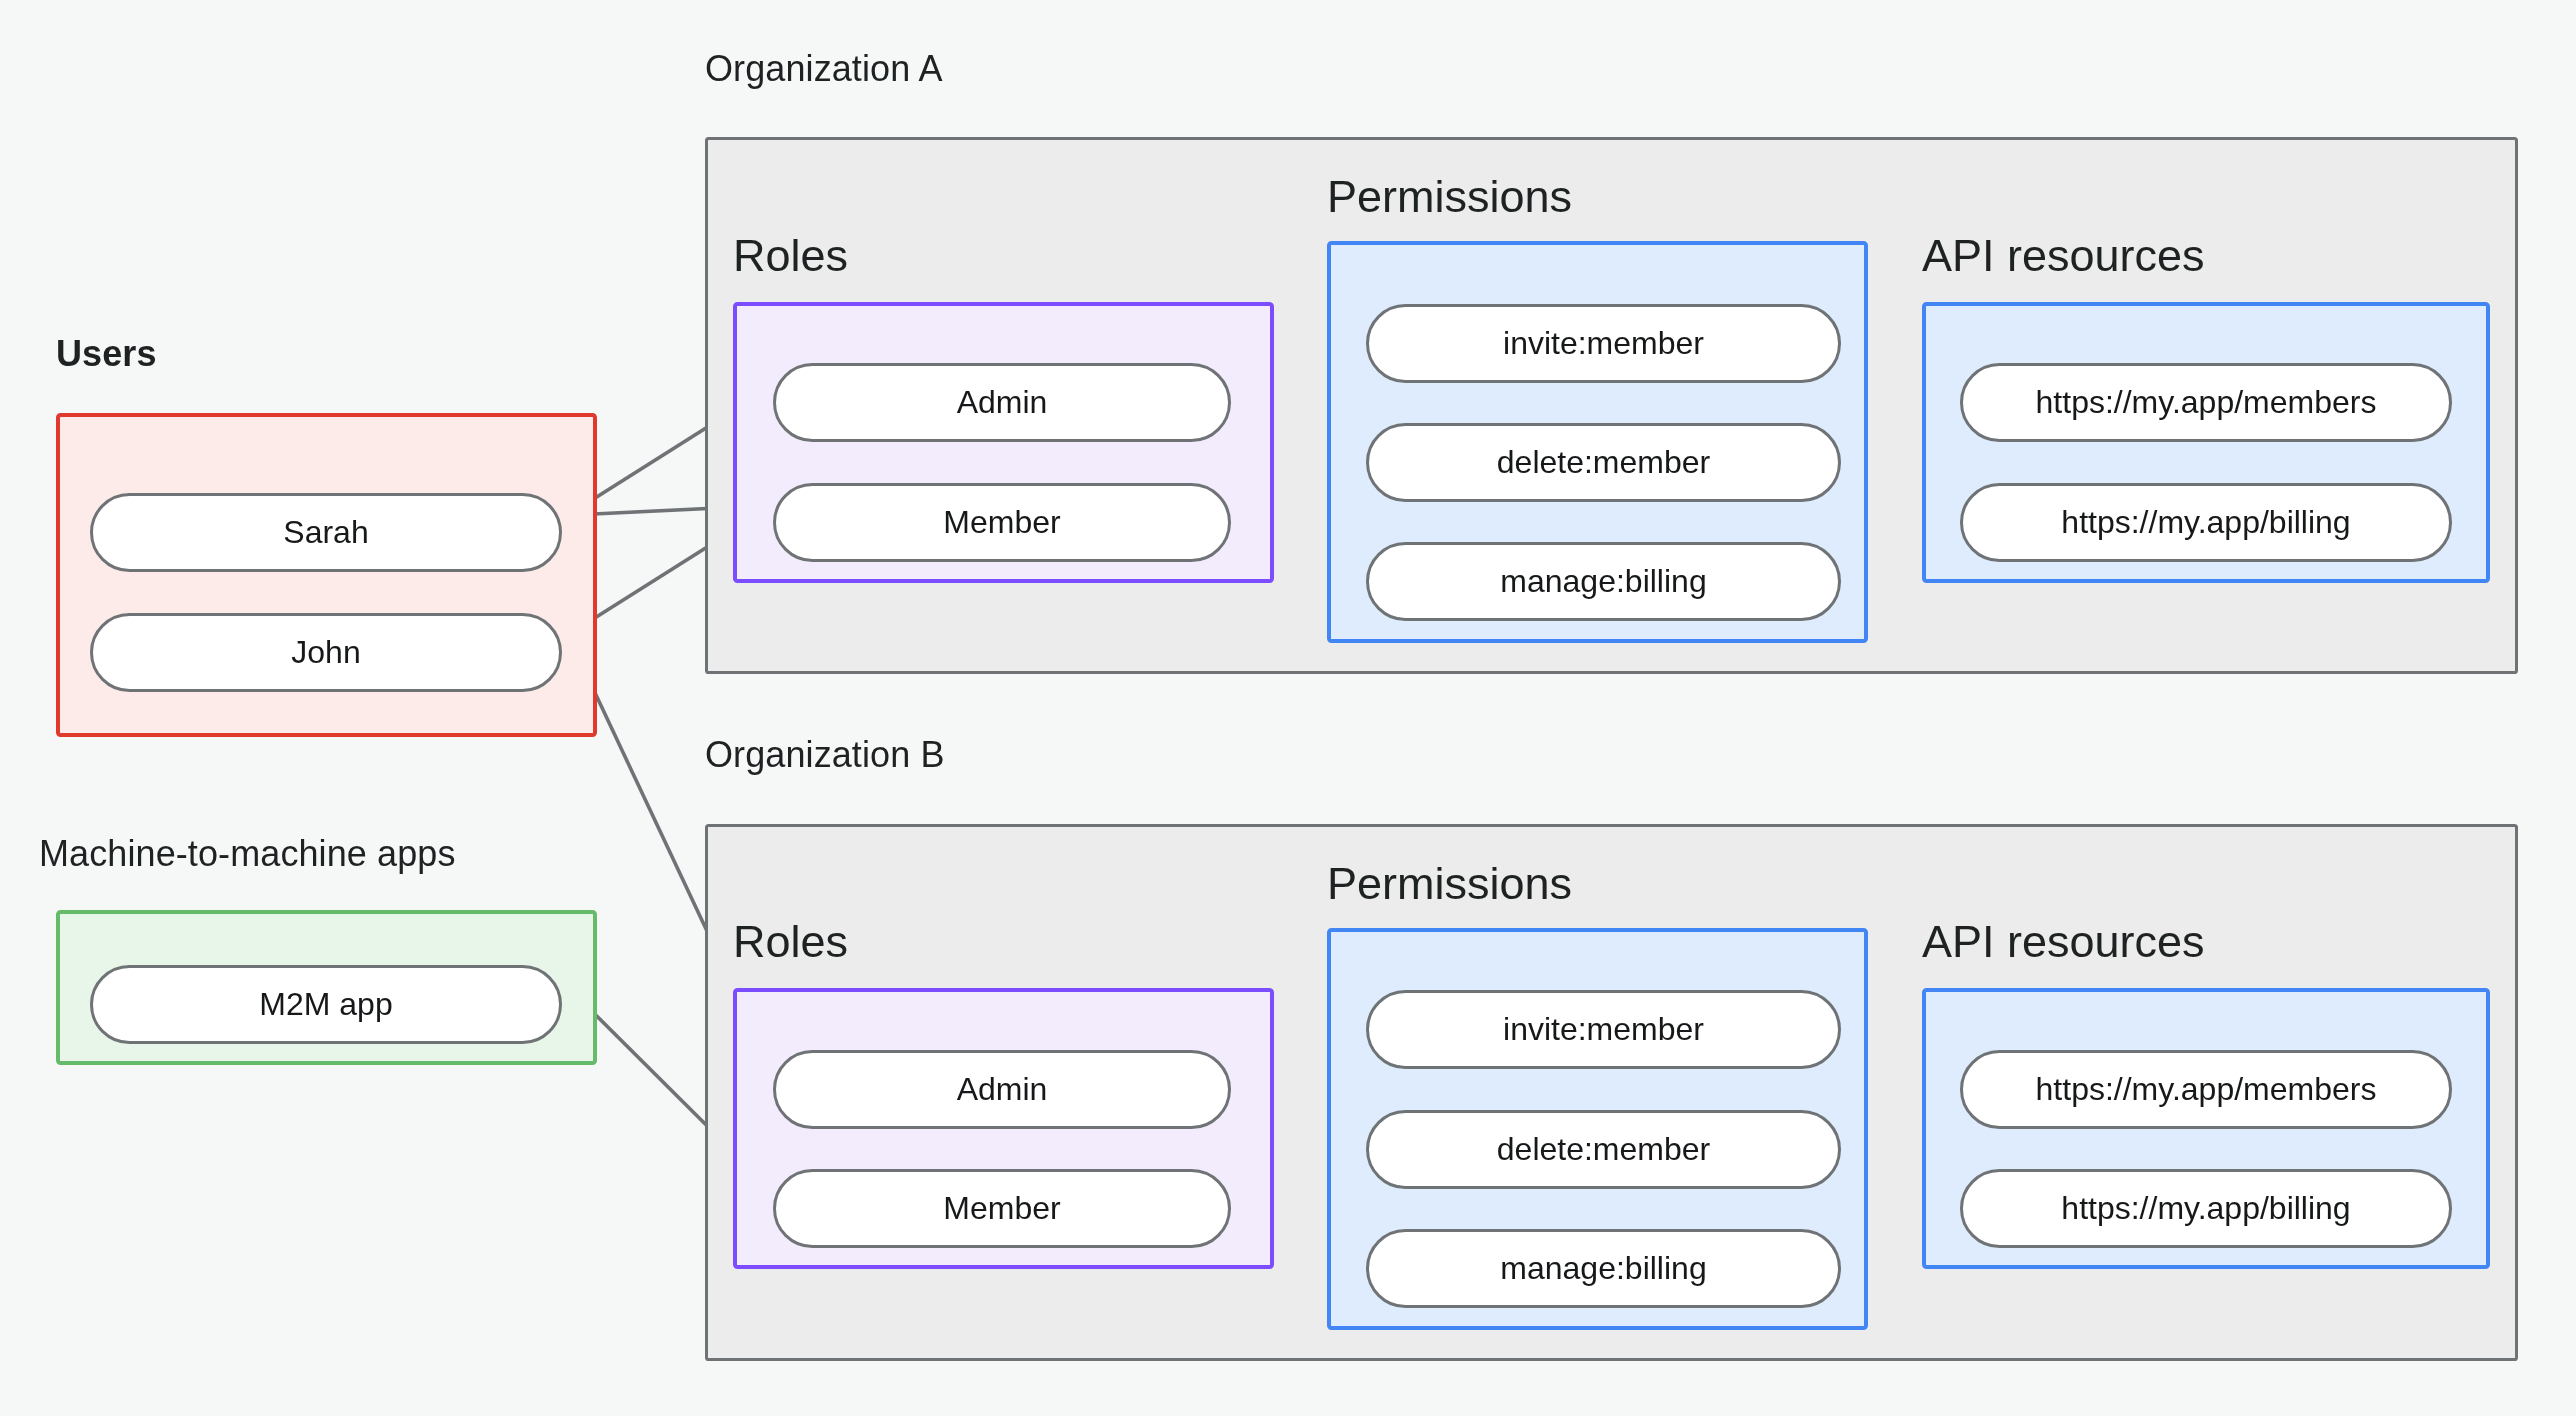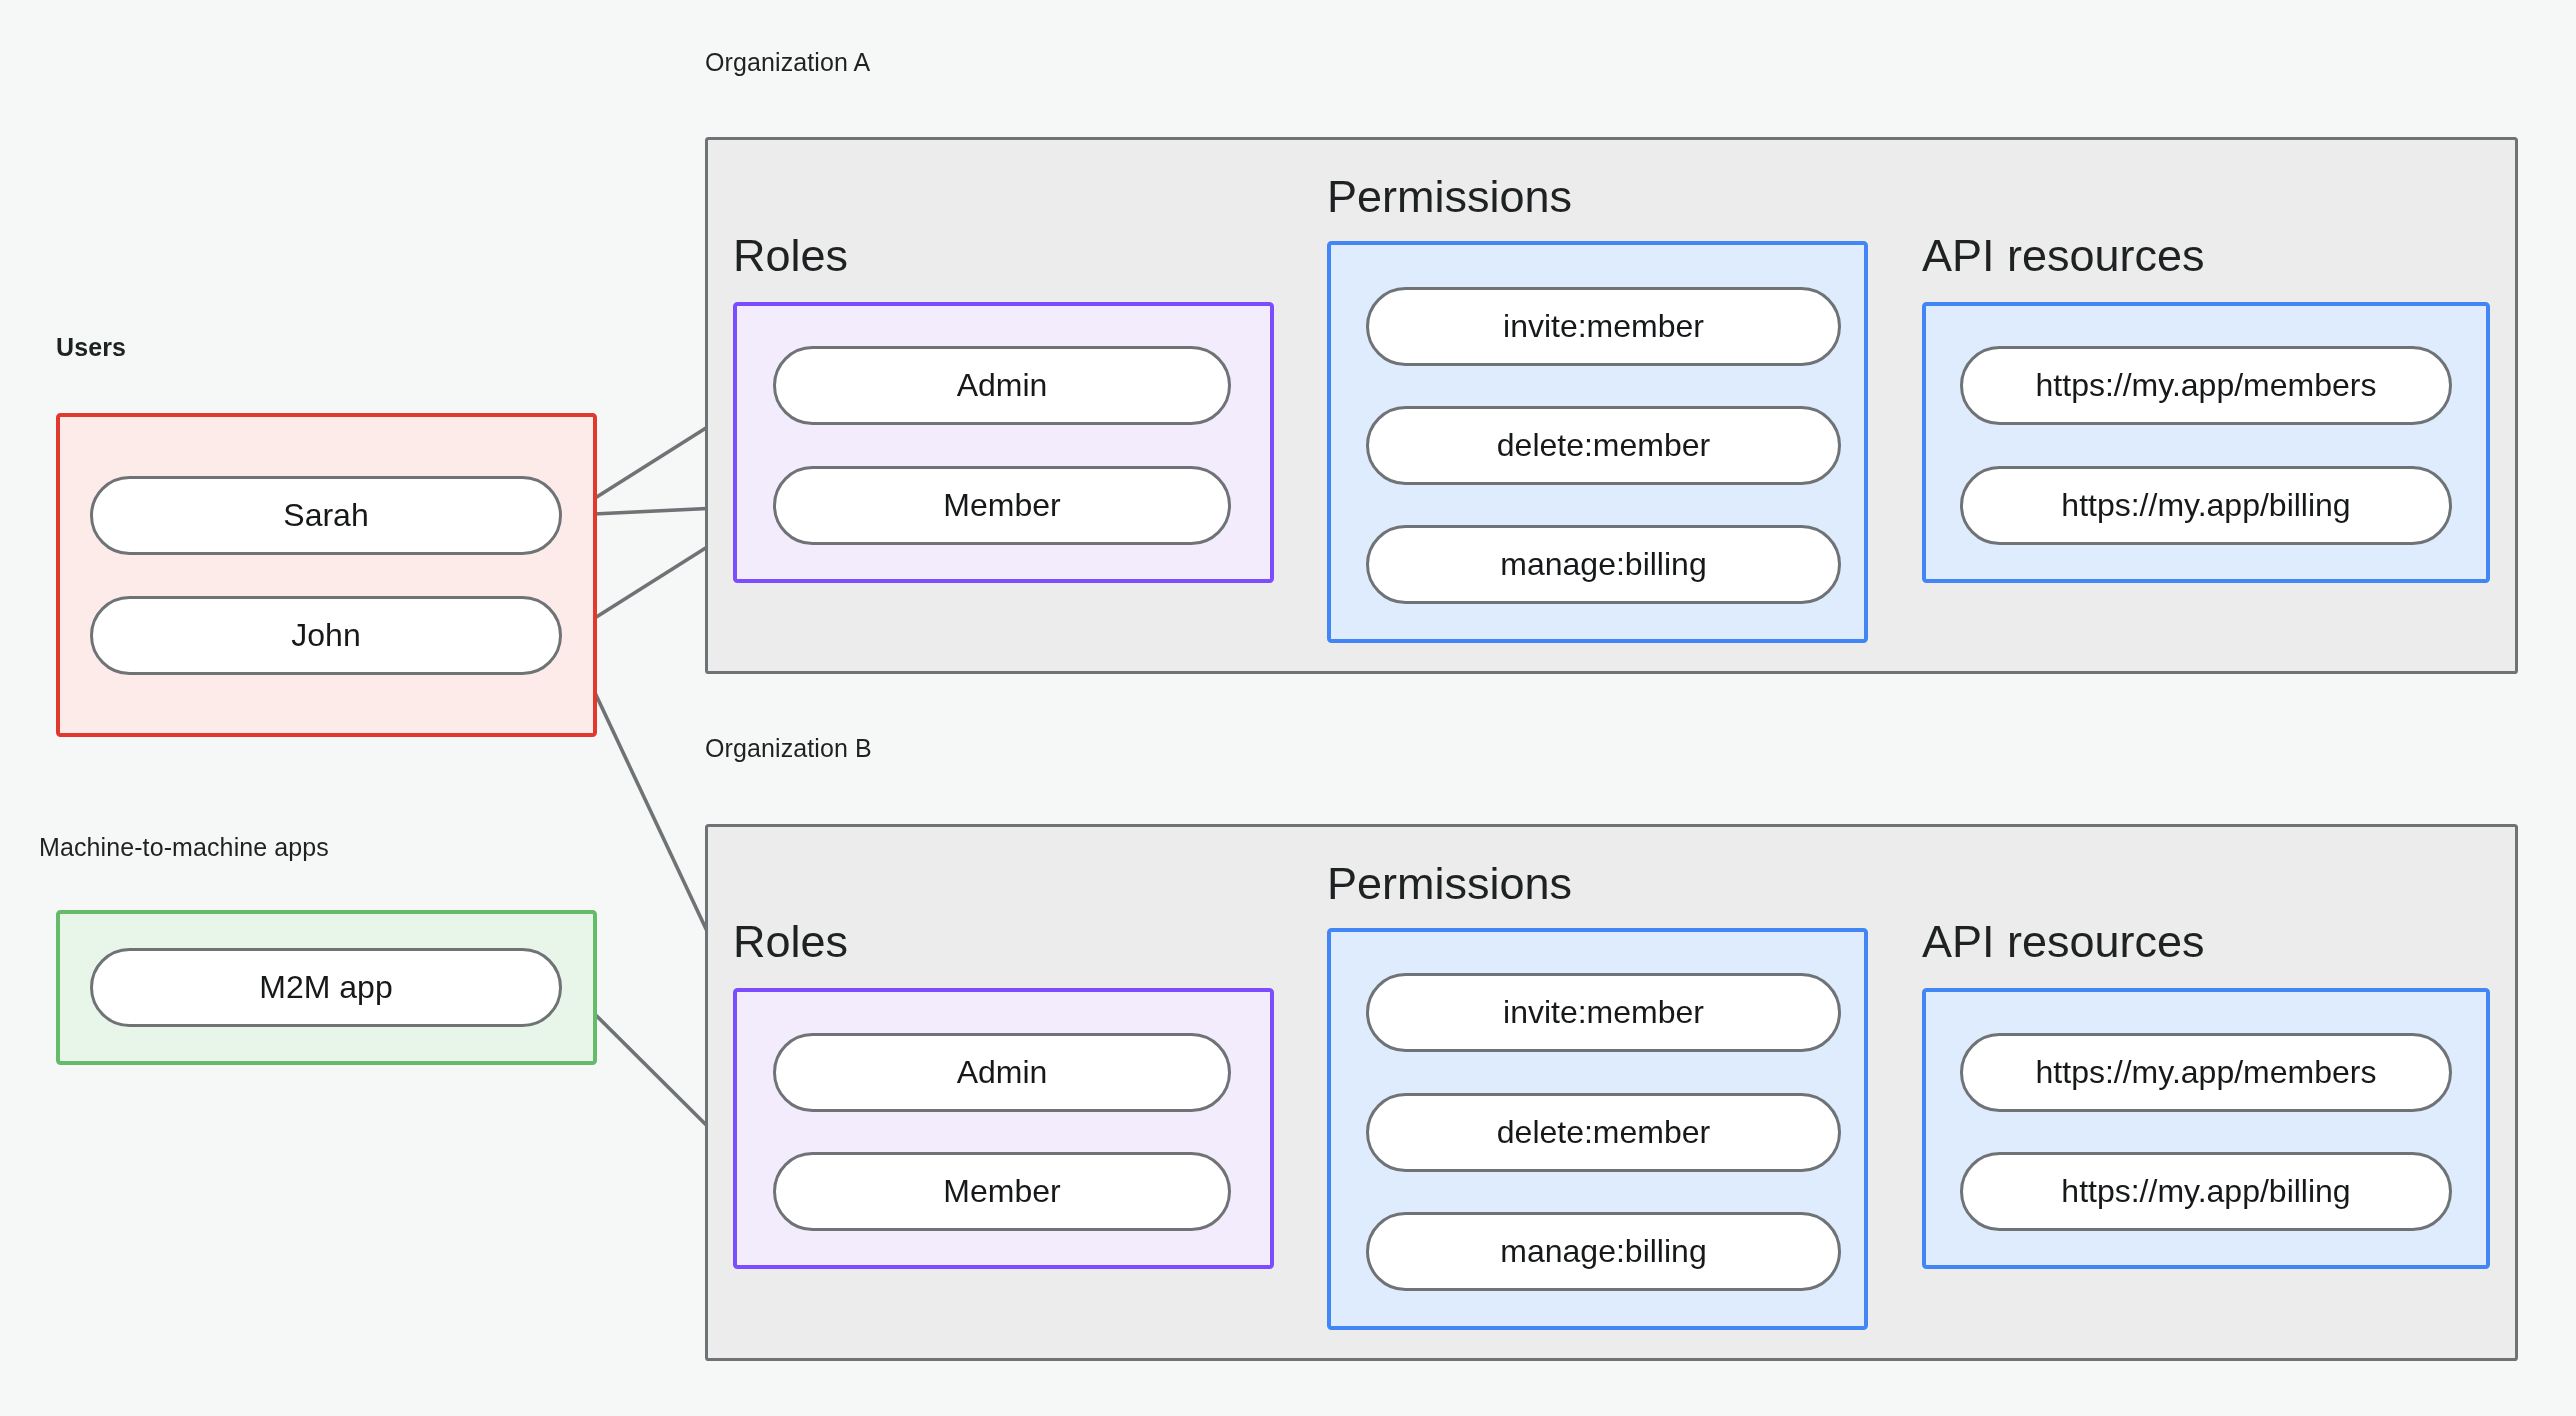--- a/index.html
+++ b/index.html
@@ -23,21 +23,21 @@
     position: absolute;
     left: 0; top: 0;
     width: 2576px;
     height: 1416px;
     pointer-events: none;
     z-index: 1;
   }
   
   .grp-label {
     position: absolute;
-    font-size: 25px;
+    font-size: 36px;
     color: #1f2223;
     letter-spacing: 0.1px;
     white-space: nowrap;
     z-index: 3;
   }
   .box {
     position: absolute;
     box-sizing: border-box;
     z-index: 2;
   }
@@ -78,20 +78,21 @@
     background: #ffffff;
     border: 3.6px solid #6f7376;
     border-radius: 900px;
     display: flex;
     align-items: center;
     justify-content: center;
     color: #16181a;
     font-size: 32px;
     z-index: 4;
     white-space: nowrap;
+    margin-top: 17px;
   }
   .sub-label {
     position: absolute;
     font-size: 45px;
     color: #1f2223;
     white-space: nowrap;
     z-index: 3;
   }
 </style>
 </head>

